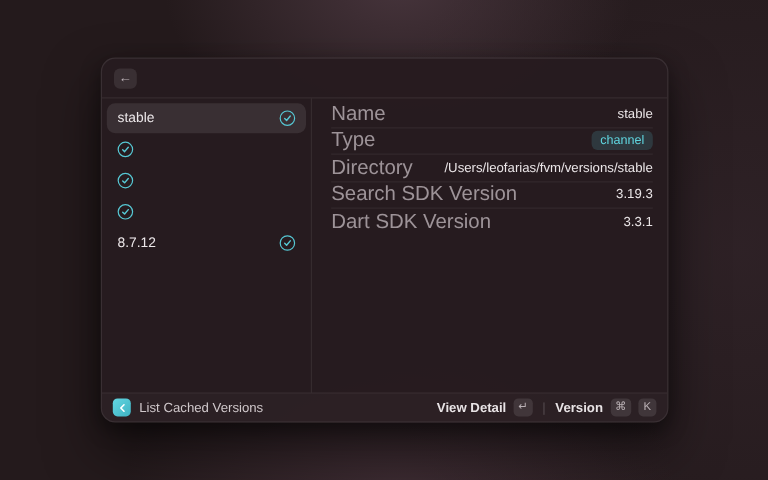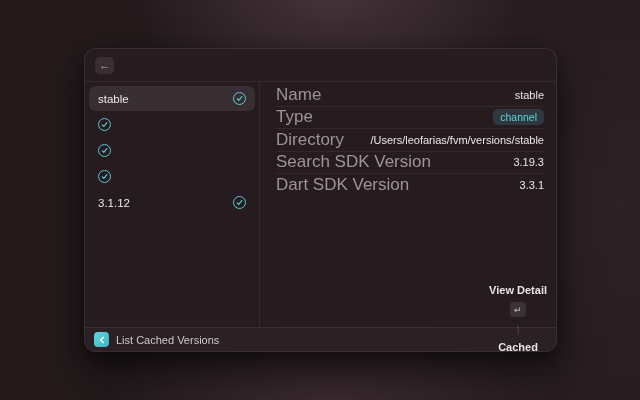--- a/index.html
+++ b/index.html
@@ -65,21 +65,21 @@
     background:rgba(255,255,255,0.025);justify-content:center; }
   .app-icon { width:15px; height:15px; border-radius:4px; flex:0 0 15px;
     background:linear-gradient(135deg,#63d7e2,#3fb2c2); display:flex;
     align-items:center; justify-content:center; }
   .cmd-name { color:#cfc7ca; font-size:11px; flex:1; }
   .action-label { color:#e8e3e5; font-size:11px; font-weight:bold; }
   .key { min-width:15px; height:15px; border-radius:4px; background:rgba(255,255,255,0.10);
     color:#b9b0b4; font-size:9.5px; display:flex; align-items:center;
     justify-content:center; padding:0 4px; cursor:pointer; }
   .foot-sep { color:rgba(255,255,255,0.18); font-size:11px; margin:0 2px; }
-  .foot-right { display:flex; align-items:center; gap:6px;flex-direction:column; }
+  .foot-right { display:flex; align-items:center; gap:6px; }
 </style>
 </head>
 <body>
 
 <div class="window">
 
   <div class="header">
     <button class="back-btn">
       <span>←</span>
     </button>
@@ -118,21 +118,21 @@
       <div class="side-row">
         <span class="circle">
           <svg width="9" height="9" viewBox="0 0 12 12">
               <path d="M3 6.4l2.1 2.1L9.2 3.6" fill="none" stroke="#56c8d4" stroke-width="1.6" stroke-linecap="round" stroke-linejoin="round"></path>
             </svg>
         </span>
       </div>
 
 
       <div class="side-row">
-        <span class="side-label">3.1.12</span>
+        <span class="side-label">8.7.12</span>
         <span class="circle">
           <svg width="9" height="9" viewBox="0 0 12 12">
               <path d="M3 6.4l2.1 2.1L9.2 3.6" fill="none" stroke="#56c8d4" stroke-width="1.6" stroke-linecap="round" stroke-linejoin="round"></path>
             </svg>
         </span>
       </div>
 
     </div>
 
     <div class="details">
@@ -170,19 +170,19 @@
       <svg width="8" height="8" viewBox="0 0 12 12">
           <path d="M8 2L4 6l4 4" fill="none" stroke="#ffffff" stroke-width="2" stroke-linecap="round" stroke-linejoin="round"></path>
         </svg>
     </span>
     <span class="cmd-name">List Cached Versions</span>
 
     <div class="foot-right">
       <span class="action-label">View Detail</span>
       <span class="key">↵</span>
       <span class="foot-sep">|</span>
-      <span class="action-label">Cached</span>
+      <span class="action-label">Version</span>
       <span class="key">⌘</span>
       <span class="key">K</span>
     </div>
   </div>
 
 </div>
 
 </body></html>

